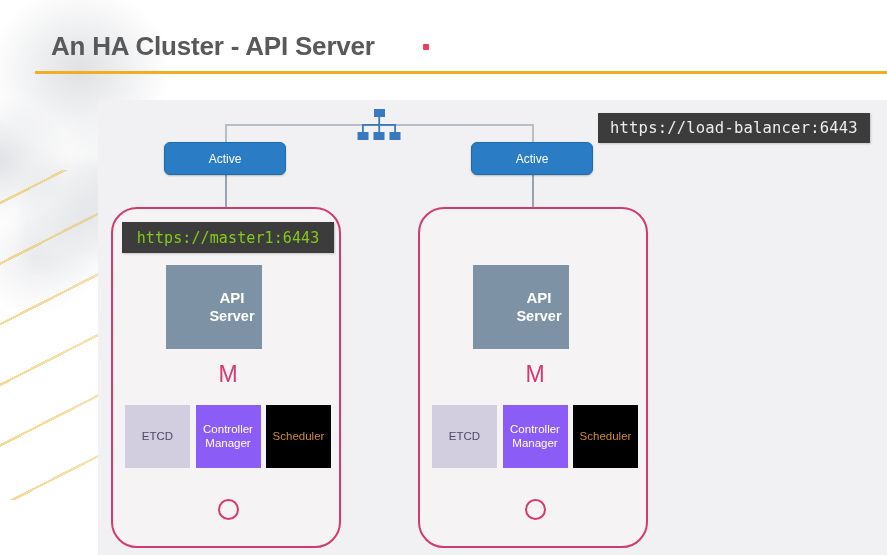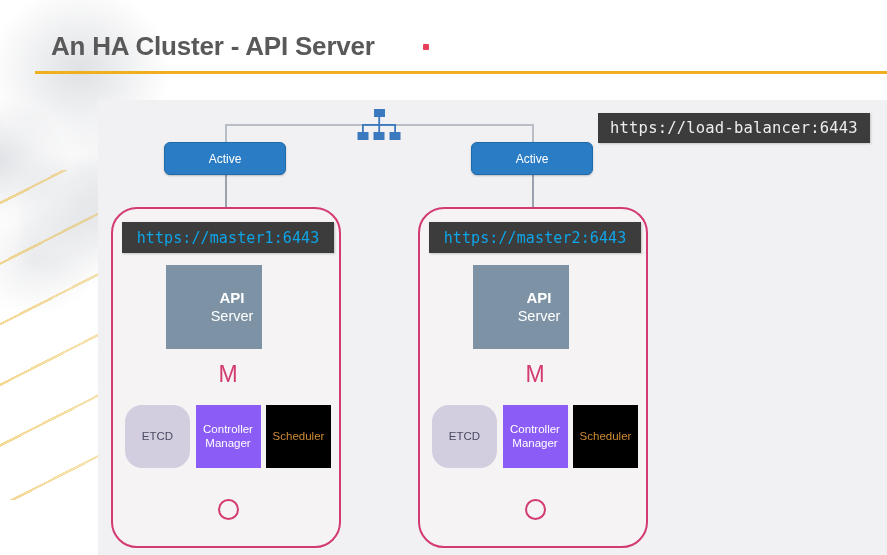--- a/index.html
+++ b/index.html
@@ -169,42 +169,42 @@
     background: #f5f3f4;
   }
   .node-left  { left: 13px; }
   .node-right { left: 320px; }
 
   .node-url {
     position: absolute;
     left: 9px; top: 13px;
     width: 212px; height: 31px;
     background: #3c3c3c;
-    color: #0ea5e9;
+    color: #84cc16;
     display: flex; align-items: center; justify-content: center;
     font-family: "DejaVu Sans Mono", "Liberation Mono", monospace;
     font-size: 15px;
     letter-spacing: 0.1px;
     white-space: nowrap;
     box-shadow: 1px 1px 2px rgba(0,0,0,0.2);
   }
 
   .api-box {
     position: absolute;
     left: 53px; top: 56px;
     width: 96px; height: 84px;
     background: #7d93a5;
     display: flex; flex-direction: column;
     align-items: center; justify-content: center;
     color: #ffffff;
     line-height: 1.25;
     padding-left: 36px;
   }
   .api-box .l1 { font-size: 15px; font-weight: bold; }
-  .api-box .l2 { font-size: 14.5px; font-weight: normal; }
+  .api-box .l2 { font-size: 14.5px; font-weight: bold; }
 
   .m-label {
     position: absolute;
     left: 0; top: 152px;
     width: 230px;
     text-align: center;
     font-size: 23px;
     color: #d33a72;
   }
 
@@ -216,21 +216,21 @@
     justify-content: space-between;
   }
   .comp {
     width: 65px; height: 63px;
     display: flex; align-items: center; justify-content: center;
     text-align: center;
     font-size: 11.5px;
     line-height: 1.2;
     padding: 0 3px;
   }
-  .comp-etcd      { background: #d3cde0; color: #4a4a63; border-radius: 17px; }
+  .comp-etcd      { background: #d3cde0; color: #4a4a63; }
   .comp-ctrl      { background: #8b5cf6; color: #ffffff; }
   .comp-sched     { background: #000000; color: #cf8b33; }
 
   .home-circle {
     position: absolute;
     left: 105px; top: 290px;
     width: 21px; height: 21px;
     border: 2px solid #d33a72;
     border-radius: 50%;
   }
@@ -286,21 +286,20 @@
       <div class="m-label">M</div>
       <div class="comp-row">
         <div class="comp comp-etcd">ETCD</div>
         <div class="comp comp-ctrl">Controller Manager</div>
         <div class="comp comp-sched">Scheduler</div>
       </div>
       <div class="home-circle"></div>
     </div>
 
     <div class="node-card node-right">
-      <div class="node-url">https://master2:6443</div>
       <div class="api-box">
         <span class="l1">API</span>
         <span class="l2">Server</span>
       </div>
       <div class="m-label">M</div>
       <div class="comp-row">
         <div class="comp comp-etcd">ETCD</div>
         <div class="comp comp-ctrl">Controller Manager</div>
         <div class="comp comp-sched">Scheduler</div>
       </div>

